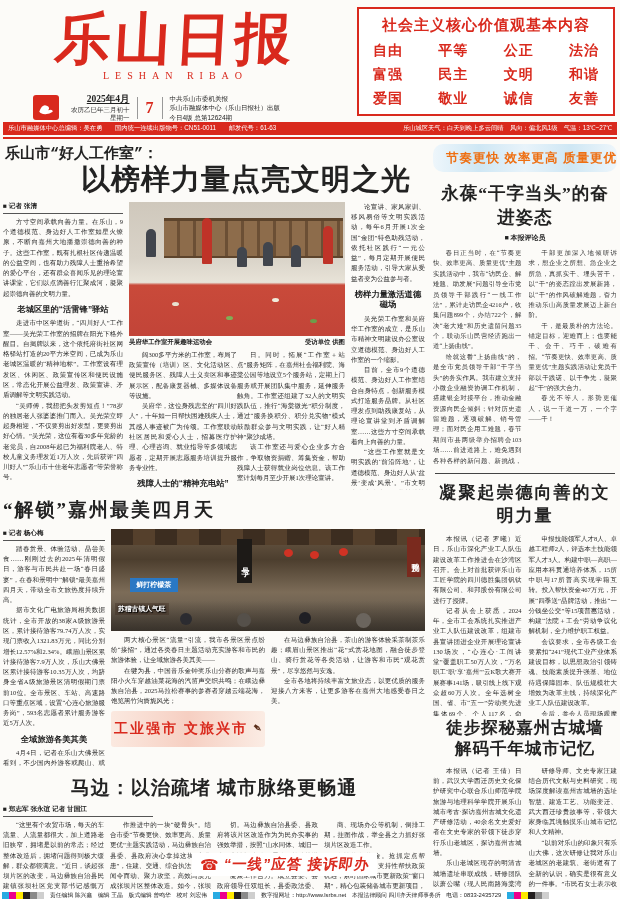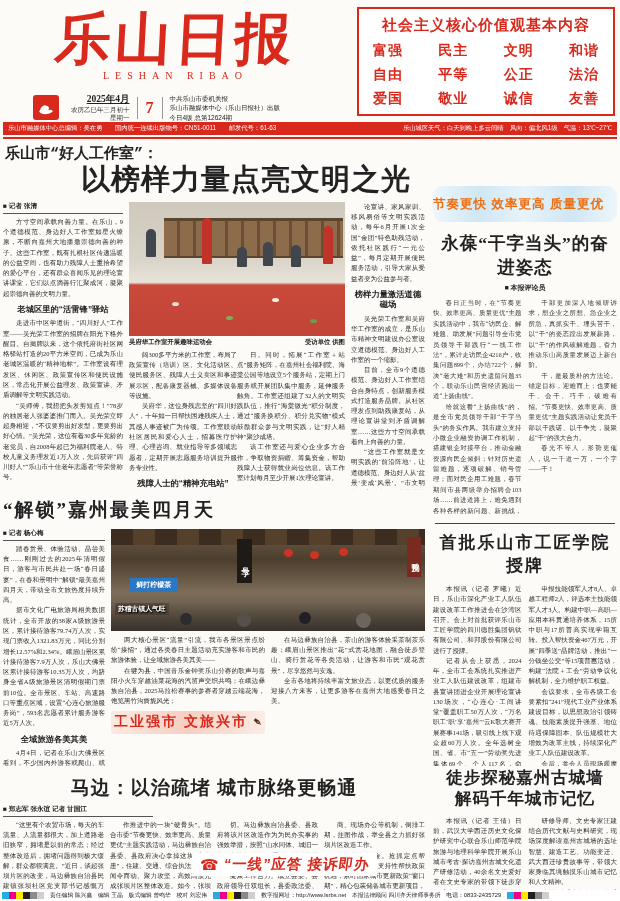--- a/index.html
+++ b/index.html
@@ -118,35 +118,35 @@
   .lantern { position:absolute; width:9px; height:8px; border-radius:50%; background:#d03224;
     box-shadow:26px 2px 0 #d03224, 55px -1px 0 #d03224; }
   .crowd { position:absolute; bottom:0; left:0; right:0; height:30px;
     background:linear-gradient(transparent, rgba(30,25,20,.55)); }
   .head-dot { position:absolute; border-radius:50%; }
   .photo2-cap { position:absolute; left:4px; bottom:16px; color:#fff; font-size:6.8px; font-weight:bold;
     font-family:"Liberation Sans",sans-serif; text-shadow:0 0 3px #000, 1px 1px 1px #000;
     background:rgba(60,40,30,.35); padding:1px 3px; }
   .a2-cols { display:flex; gap:6px; margin-top:4px; }
   .a2-cols > div { flex:1; }
-  .banner2 { margin-top:4px; height:23px; display:flex; align-items:center; justify-content:center;
+  .banner2 { margin-top:4px; height:36px; display:flex; align-items:center; justify-content:center;
     background:linear-gradient(90deg,#fbe9e0,#f6cfc2,#fbece4); border-radius:3px; }
   .banner2 .t { color:#d9291d; font-family:"Liberation Sans",sans-serif; font-weight:bold; font-size:14px; letter-spacing:2px; }
   .banner2 .pen { font-size:12px; color:#5a2c18; margin-left:4px; transform:rotate(40deg); }
 
   
   .a5 { margin-top:8px; position:relative; }
   .a5-head { text-align:center; font-family:"Liberation Sans",sans-serif; font-weight:bold; font-size:19px; letter-spacing:1px; }
   .a5-byline { width:150px; margin-top:4px; }
   .a5-cols { display:flex; gap:6px; margin-top:3px; height:86px; overflow:hidden; }
   .a5-cols > div { flex:1; }
 
   
-  .banner1 { height:36px; border-radius:10px; display:flex; align-items:center; justify-content:flex-start;
-    background:linear-gradient(90deg,#eef6fb 0%,#cfe7f4 25%,#e8f3fa 50%,#cfe7f4 75%,#eef6fb 100%);margin-top:42px; }
+  .banner1 { height:28px; border-radius:10px; display:flex; align-items:center; justify-content:flex-end;
+    background:linear-gradient(90deg,#eef6fb 0%,#cfe7f4 25%,#e8f3fa 50%,#cfe7f4 75%,#eef6fb 100%); }
   .banner1 span { color:#ee6f12; font-family:"Liberation Sans",sans-serif; font-weight:bold; font-size:12.5px; letter-spacing:1px; }
   .ed-head { text-align:center; font-family:"Liberation Serif",serif; font-weight:bold; font-size:17.5px; margin-top:9px; letter-spacing:1px; }
   .ed-byline { text-align:center; font-family:"Liberation Sans",sans-serif; font-weight:bold; font-size:7px; margin:4px 0 5px; }
   .twocol { display:flex; gap:7px; overflow:hidden; }
   .twocol > div { flex:1; }
   .ed-cols { height:216px; }
   .ed-cols p.bp { font-size:6.4px; line-height:1.62; color:#333; }
   .rule { border-top:1px solid #444; margin:9px 2px 7px; }
   .a3-head { text-align:center; font-family:"Liberation Sans",sans-serif; font-weight:bold; font-size:17px; letter-spacing:2px; margin:2px 0 7px; }
   .a3-cols { height:182px; }
@@ -195,30 +195,30 @@
         <div class="org-block">
           <div>中共乐山市委机关报</div>
           <div>乐山市融媒体中心（乐山日报社）出版</div>
           <div>今日4版 总第12624期</div>
         </div>
       </div>
     </div>
     <div class="values-box">
       <div class="values-title">社会主义核心价值观基本内容</div>
       <div class="values-row">
+        <span>自由</span>
+        <span>平等</span>
+        <span>公正</span>
+        <span>法治</span>
+      </div>
+      <div class="values-row">
         <span>富强</span>
         <span>民主</span>
         <span>文明</span>
         <span>和谐</span>
-      </div>
-      <div class="values-row">
-        <span>自由</span>
-        <span>平等</span>
-        <span>公正</span>
-        <span>法治</span>
       </div>
       <div class="values-row">
         <span>爱国</span>
         <span>敬业</span>
         <span>诚信</span>
         <span>友善</span>
       </div>
     </div>
   </header>
 
@@ -361,21 +361,21 @@
           <p class="bp">春日正当时，在“节奏更快、效率更高、质量更优”主题实践活动中，我市“访民企、解难题、助发展”问题引导全市党员领导干部践行“一线工作法”，累计走访民企4216户，收集问题899个，办结722个，解决“老大难”和历史遗留问题35个，联动乐山民营经济跑出一道“上扬曲线”。</p>
           <p class="bp">绘就这番“上扬曲线”的，是全市党员领导干部“干字当头”的务实作风。我市建立支持小微企业融资协调工作机制，搭建银企对接平台，推动金融资源向民企倾斜；针对历史遗留难题，逐项破解、销号管理；面对民企用工难题，春节期间市县两级举办招聘会103场……前进道路上，难免遇到各种各样的新问题、新挑战，但一系列改革实践告诉我们，实干是最有效的方法论，是成就事业的必由之路，推动乐山高质量发展，我们必须永葆“干字当头”的奋进姿态。</p>
         </div>
         <div>
           <p class="bp">干部更加深入地倾听诉求，想企业之所想、急企业之所急，真抓实干、埋头苦干，以“干”的姿态蹚出发展新路，以“干”的作风破解难题，奋力推动乐山高质量发展迈上新台阶。</p>
           <p class="bp">干，是最质朴的方法论。锚定目标，迎难而上；也要能干、会干、巧干，破难有招。“节奏更快、效率更高、质量更优”主题实践活动让党员干部以干践诺、以干争先，凝聚起“干”的强大合力。</p>
           <p class="bp">春光不等人，形势更催人，说一千道一万，一个字——干！</p>
         </div>
       </div>
       <div class="rule"></div>
-      <h2 class="a3-head">首批乐山市工匠学院授牌</h2>
+      <h2 class="a3-head">凝聚起崇德向善的文明力量</h2>
       <div class="twocol a3-cols">
         <div>
           <p class="bp">本报讯（记者 罗曦）近日，乐山市深化产业工人队伍建设改革工作推进会在沙湾区召开。会上对首批获评乐山市工匠学院的四川德胜集团钒钛有限公司、和邦股份有限公司进行了授牌。</p>
           <p class="bp">记者从会上获悉，2024年，全市工会系统扎实推进产业工人队伍建设改革，组建市县宣讲团进企业开展理论宣讲130场次，“心连心·工间讲堂”覆盖职工50万人次，“万名职工‘职’享‘嘉州’”云K歌大赛开展赛事141场，吸引线上线下观众超60万人次。全年选树全国、省、市“五一”劳动奖先进集体69个、个人117名，命名“乐山工匠”78人、推荐“四川工匠”5人，建成省市级劳模和工匠人才创新工作室52个。</p>
         </div>
         <div>
           <p class="bp">申报技能领军人才8人、卓越工程师2人，评选本土技能领军人才3人。构建中职—高职—应用本科贯通培养体系，15所中职与17所普高实现学籍互转。投入帮扶资金467万元，开展“四季送”品牌活动，推出“一分钱坐公交”等15项普惠活动，构建“法院＋工会”劳动争议化解机制，全力维护职工权益。</p>
           <p class="bp">会议要求，全市各级工会要紧扣“241”现代工业产业体系建设目标，以思想政治引领铸魂、技能素质提升强基、地位待遇保障固本、队伍规模壮大增效为改革主线，持续深化产业工人队伍建设改革。</p>
           <p class="bp">会后，参会人员现场观摩了四川德胜集团钒钛有限公司、四川金鑫不锈钢有限责任公司的产改实践。</p>
         </div>

